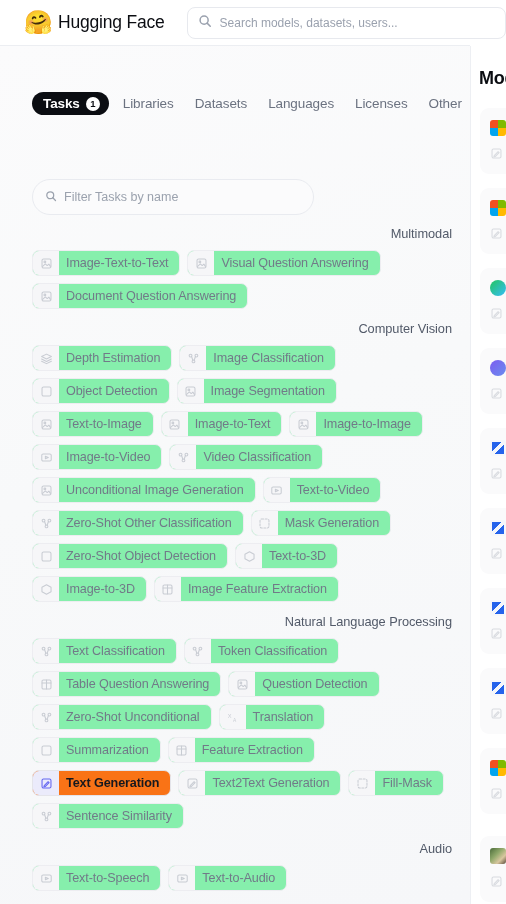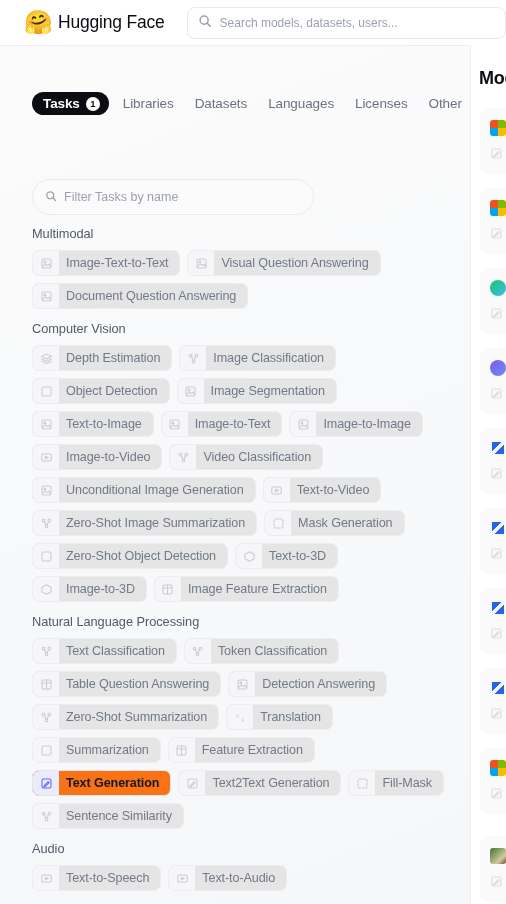--- a/index.html
+++ b/index.html
@@ -198,20 +198,21 @@
     font-weight: 600;
     color: #1f2430;
     white-space: nowrap;
   }
 
   
   .sections {
     position: absolute;
     top: 168px; left: 32px;
     width: 420px;
+    text-align: right;
   }
   .section { margin-bottom: 5px; }
   .section-title {
     font-size: 12.8px;
     color: #525a69;
     margin: 12px 0 9px 0;
     letter-spacing: -0.05px;
   }
   .chips {
     display: flex;
@@ -219,21 +220,21 @@
     gap: 7px 7px;
     width: 420px;
   }
 
   .chip {
     display: inline-flex;
     align-items: center;
     height: 26px;
     border: 1px solid #ededf1;
     border-radius: 7px;
-    background: #e5e5e5;
+    background: #86efac;
     cursor: pointer;
     padding-right: 11px;
     white-space: nowrap;
     flex-shrink: 0;
   }
   .chip-ico {
     width: 26px; height: 24px;
     border-radius: 6px 0 0 6px;
     background: #f6f6f8;
     display: flex;
@@ -625,21 +626,21 @@
           <div class="chip">
             <span class="chip-ico">
               <svg width="13" height="13" viewBox="0 0 16 16">
                 <circle cx="4.4" cy="4.4" r="1.7" fill="none" stroke="#8b93a1" stroke-width="1.3" stroke-linecap="round" stroke-linejoin="round"></circle>
                 <circle cx="11.6" cy="4.4" r="1.7" fill="none" stroke="#8b93a1" stroke-width="1.3" stroke-linecap="round" stroke-linejoin="round"></circle>
                 <circle cx="8" cy="11.6" r="1.7" fill="none" stroke="#8b93a1" stroke-width="1.3" stroke-linecap="round" stroke-linejoin="round"></circle>
                 <line x1="5.6" y1="5.6" x2="7.2" y2="10.1" fill="none" stroke="#8b93a1" stroke-width="1.3" stroke-linecap="round" stroke-linejoin="round"></line>
                 <line x1="10.4" y1="5.6" x2="8.8" y2="10.1" fill="none" stroke="#8b93a1" stroke-width="1.3" stroke-linecap="round" stroke-linejoin="round"></line>
               </svg>
             </span>
-            <span class="chip-label">Zero-Shot Image Summarization</span>
+            <span class="chip-label">Zero-Shot Other Classification</span>
           </div>
           <div class="chip">
             <span class="chip-ico">
               <svg width="13" height="13" viewBox="0 0 16 16">
                 <rect x="2.5" y="2.5" width="11" height="11" rx="2" fill="none" stroke="#8b93a1" stroke-width="1.3" stroke-linecap="round" stroke-linejoin="round" stroke-dasharray="2.5 1.8"></rect>
               </svg>
             </span>
             <span class="chip-label">Mask Generation</span>
           </div>
           <div class="chip">
@@ -716,33 +717,33 @@
             <span class="chip-label">Table Question Answering</span>
           </div>
           <div class="chip">
             <span class="chip-ico">
               <svg width="13" height="13" viewBox="0 0 16 16">
                 <rect x="2.5" y="2.5" width="11" height="11" rx="1.8" fill="none" stroke="#8b93a1" stroke-width="1.3" stroke-linecap="round" stroke-linejoin="round"></rect>
                 <circle cx="6" cy="6" r="1.1" fill="none" stroke="#8b93a1" stroke-width="1.3" stroke-linecap="round" stroke-linejoin="round"></circle>
                 <path d="M3.2 11.5 6.6 8.4l2.3 2.1 2-1.7 1.9 2.7" fill="none" stroke="#8b93a1" stroke-width="1.3" stroke-linecap="round" stroke-linejoin="round"></path>
               </svg>
             </span>
-            <span class="chip-label">Detection Answering</span>
+            <span class="chip-label">Question Detection</span>
           </div>
           <div class="chip">
             <span class="chip-ico">
               <svg width="13" height="13" viewBox="0 0 16 16">
                 <circle cx="4.4" cy="4.4" r="1.7" fill="none" stroke="#8b93a1" stroke-width="1.3" stroke-linecap="round" stroke-linejoin="round"></circle>
                 <circle cx="11.6" cy="4.4" r="1.7" fill="none" stroke="#8b93a1" stroke-width="1.3" stroke-linecap="round" stroke-linejoin="round"></circle>
                 <circle cx="8" cy="11.6" r="1.7" fill="none" stroke="#8b93a1" stroke-width="1.3" stroke-linecap="round" stroke-linejoin="round"></circle>
                 <line x1="5.6" y1="5.6" x2="7.2" y2="10.1" fill="none" stroke="#8b93a1" stroke-width="1.3" stroke-linecap="round" stroke-linejoin="round"></line>
                 <line x1="10.4" y1="5.6" x2="8.8" y2="10.1" fill="none" stroke="#8b93a1" stroke-width="1.3" stroke-linecap="round" stroke-linejoin="round"></line>
               </svg>
             </span>
-            <span class="chip-label">Zero-Shot Summarization</span>
+            <span class="chip-label">Zero-Shot Unconditional</span>
           </div>
           <div class="chip">
             <span class="chip-ico">
               <svg width="13" height="13" viewBox="0 0 16 16">
                 <text x="2" y="8" font-size="7" fill="#8b93a1">X</text>
                 <text x="8.5" y="13" font-size="6" fill="#8b93a1">A</text>
               </svg>
             </span>
             <span class="chip-label">Translation</span>
           </div>

